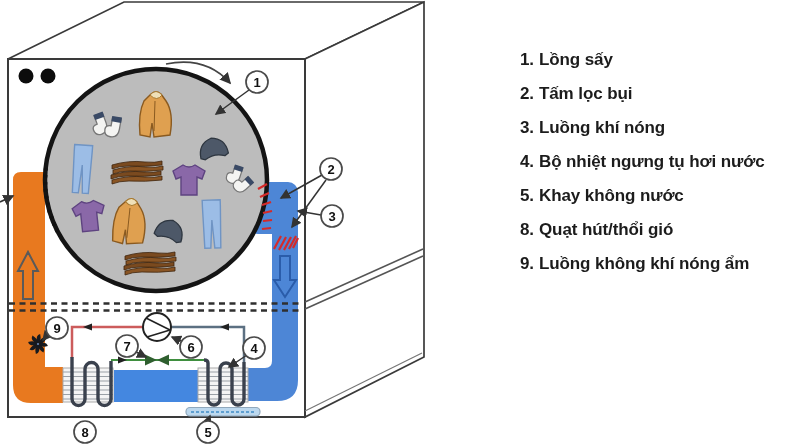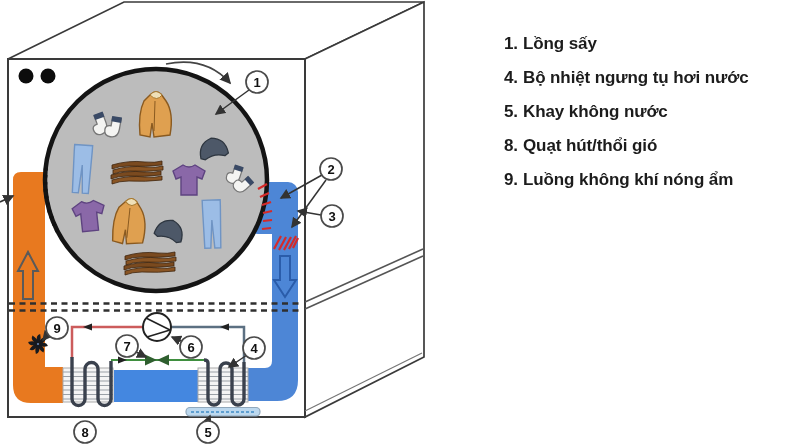--- a/index.html
+++ b/index.html
@@ -1,20 +1,20 @@
 <!DOCTYPE html>
 <html lang="vi" style="--orange-duct: #e8791f; --blue-duct: #4d86d6; --water-blue: #4487e0; --drum-gray: #bcbcbc; --outline: #3a3a3a; --red-pipe: #cc5c5c; --green-pipe: #3f8f3f; --gray-pipe: #5c7082; --filter-red: #d42a2a; --tray-blue: #bcd8ee; --legend-text: #1c1c1c;"><head>
 <meta charset="utf-8">
 <style>
   html,body{margin:0;padding:0;background:#fff;}
   .stage{position:relative;width:800px;height:446px;background:#fff;overflow:hidden;
          font-family:"Liberation Sans", sans-serif;}
   .diagram-wrap{position:absolute;left:0;top:0;width:480px;height:446px;}
   svg{display:block;}
-  .legend{position:absolute;left:504px;top:34px;margin:0;padding:0;list-style:none;
+  .legend{position:absolute;left:504px;top:34px;margin:16px;padding:0;list-style:none;
           display:flex;flex-direction:column;gap:15px;
           font-size:17px;line-height:19px;font-weight:600;color:var(--legend-text,#1c1c1c);
           letter-spacing:-0.1px;}
   .legend li{white-space:nowrap;}
   .legend .num{margin-right:5px;}
   .callout-num{font-family:"Liberation Sans",sans-serif;font-size:13px;font-weight:600;fill:#111;}
 </style>
 </head>
 <body>
 
@@ -240,19 +240,21 @@
       <g>
         <circle cx="57" cy="328" r="11" fill="#fff" stroke="#4a4a4a" stroke-width="1.7"></circle>
         <text class="callout-num" x="57" y="332.6" text-anchor="middle">9</text>
       </g>
     </g>
   </svg>
   </div>
 
   <ul class="legend">
     <li><span class="num">1.</span><span>Lồng sấy</span></li>
+    <li><span class="num">2.</span><span>Tấm lọc bụi</span></li>
+    <li><span class="num">3.</span><span>Luồng khí nóng</span></li>
     <li><span class="num">4.</span><span>Bộ nhiệt ngưng tụ hơi nước</span></li>
     <li><span class="num">5.</span><span>Khay không nước</span></li>
     <li><span class="num">8.</span><span>Quạt hút/thổi gió</span></li>
     <li><span class="num">9.</span><span>Luồng không khí nóng ẩm</span></li>
   </ul>
 
 </div>
 
 </body></html>

